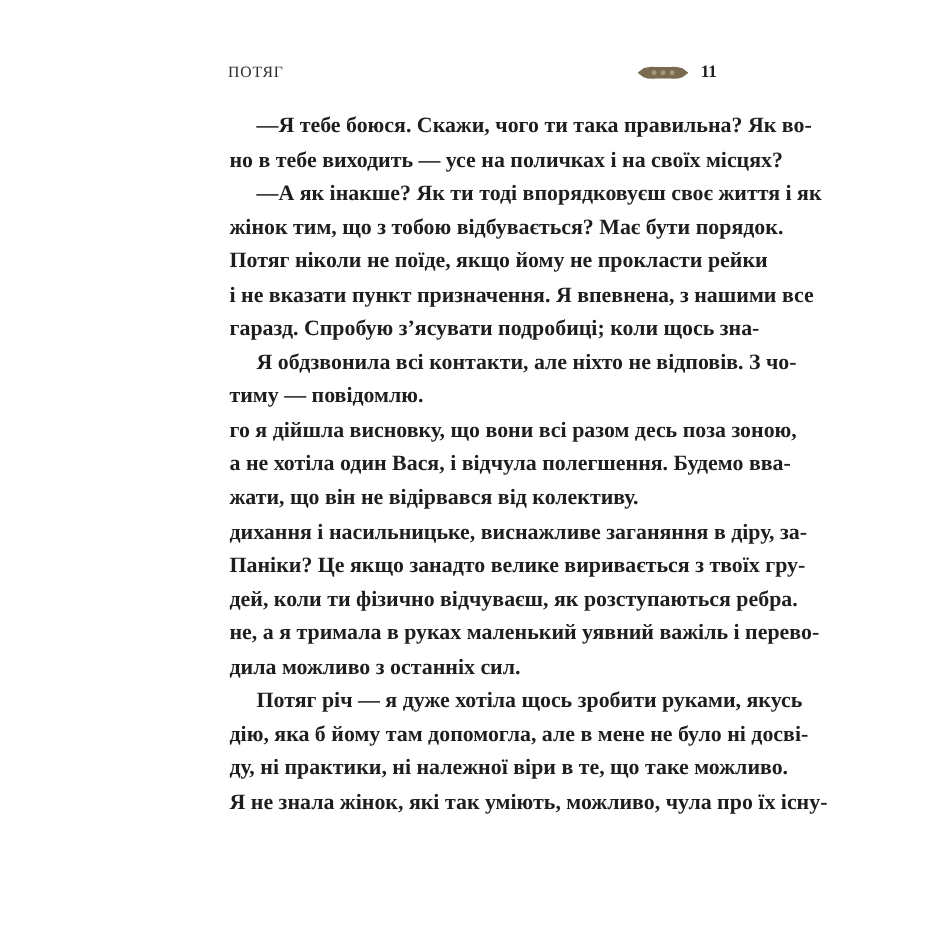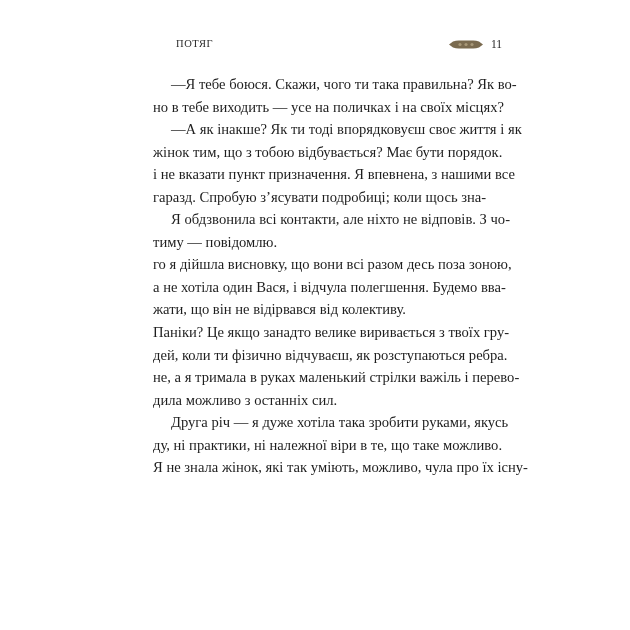--- a/index.html
+++ b/index.html
@@ -15,61 +15,61 @@
       font-family: "Liberation Serif", "DejaVu Serif", serif;
       color: #1e1e1e;
     }
     .page-header {
       position: absolute;
       left: 152px;
       top: 38px;
       width: 326px;
       height: 16px;
       display: flex;
-      align-items: flex-start;
+      align-items: flex-end;
       justify-content: space-between;
-      margin-left: 24px;
     }
     .running-title {
       font-size: 10.5px;
       letter-spacing: 0.6px;
       color: #2a2a2a;
     }
     .folio {
       display: flex;
       align-items: center;
       gap: 8px;
     }
     .ornament {
       width: 34px;
       height: 9px;
       display: block;
     }
     .page-number {
       font-size: 11.5px;
-      font-weight: normal;
+      font-weight: bold;
       color: #222;
     }
     .body-text {
       position: absolute;
       left: 153px;
       top: 73px;
       width: 326px;
       font-size: 14.6px;
       line-height: 22.56px;
       text-align: justify;
       hyphens: manual;
     }
     .line {
       display: block;
       text-align: justify;
       text-align-last: justify;
       white-space: nowrap;
       height: 22.56px;
       overflow: visible;
+      font-weight: bold;
     }
     .line.last {
       text-align-last: left;
     }
     .line.indent {
       padding-left: 18px;
     }
   </style>
 </head>
 <body>
@@ -85,27 +85,30 @@
     </svg>
     <span class="page-number">11</span>
   </span>
 </header>
 
 <main class="body-text" id="body-text">
     <span class="line indent">—Я тебе боюся. Скажи, чого ти така правильна? Як во-</span>
     <span class="line last">но в тебе виходить — усе на поличках і на своїх місцях?</span>
     <span class="line indent">—А як інакше? Як ти тоді впорядковуєш своє життя і як</span>
     <span class="line">жінок тим, що з тобою відбувається? Має бути порядок.</span>
+    <span class="line">Потяг ніколи не поїде, якщо йому не прокласти рейки</span>
     <span class="line">і не вказати пункт призначення. Я впевнена, з нашими все</span>
     <span class="line">гаразд. Спробую з’ясувати подробиці; коли щось зна-</span>
     <span class="line indent">Я обдзвонила всі контакти, але ніхто не відповів. З чо-</span>
     <span class="line last">тиму — повідомлю.</span>
     <span class="line">го я дійшла висновку, що вони всі разом десь поза зоною,</span>
     <span class="line">а не хотіла один Вася, і відчула полегшення. Будемо вва-</span>
     <span class="line last">жати, що він не відірвався від колективу.</span>
+    <span class="line">дихання і насильницьке, виснажливе заганяння в діру, за-</span>
     <span class="line">Паніки? Це якщо занадто велике виривається з твоїх гру-</span>
     <span class="line">дей, коли ти фізично відчуваєш, як розступаються ребра.</span>
-    <span class="line">не, а я тримала в руках маленький стрілки важіль і перево-</span>
+    <span class="line">не, а я тримала в руках маленький уявний важіль і перево-</span>
     <span class="line last">дила можливо з останніх сил.</span>
-    <span class="line indent">Друга річ — я дуже хотіла така зробити руками, якусь</span>
+    <span class="line indent">Потяг річ — я дуже хотіла щось зробити руками, якусь</span>
+    <span class="line">дію, яка б йому там допомогла, але в мене не було ні досві-</span>
     <span class="line">ду, ні практики, ні належної віри в те, що таке можливо.</span>
     <span class="line">Я не знала жінок, які так уміють, можливо, чула про їх існу-</span>
   </main>
 
 </body></html>

